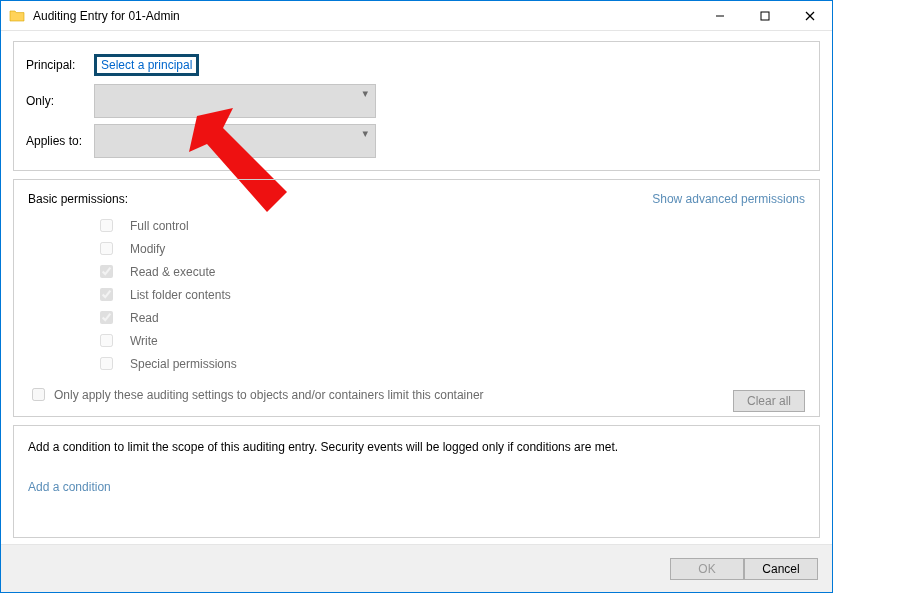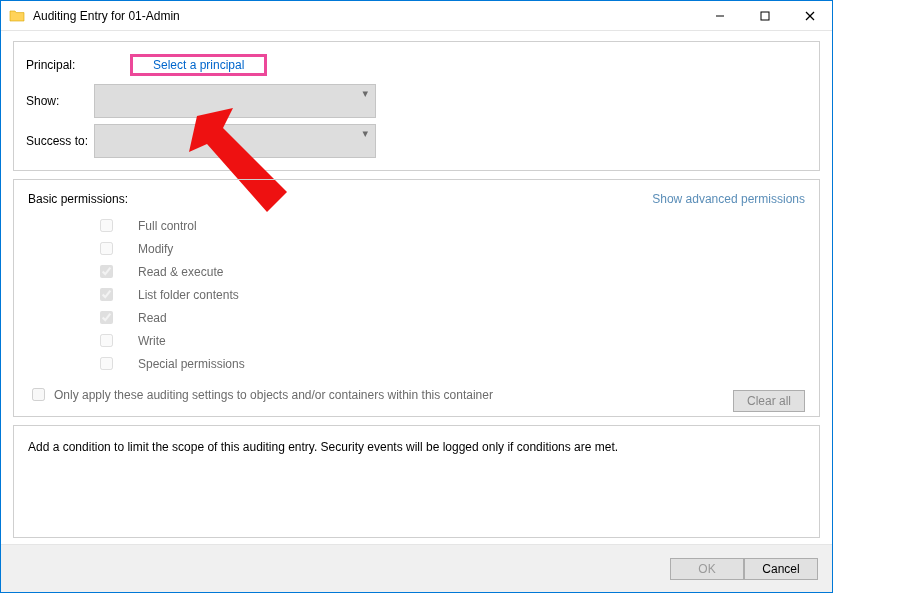--- a/index.html
+++ b/index.html
@@ -9,28 +9,28 @@
     .titlebar .icon { width:16px; height:16px; margin:0 8px; }
     .titlebar .title { flex:0 0 auto; color:#000; }
     .titlebar .spacer { flex:1; }
     .winbtn { width:45px; height:30px; display:flex; align-items:center; justify-content:center; color:#000; }
     .content { flex:1; padding:10px 12px 6px 12px; display:flex; flex-direction:column; gap:8px; }
     .panel { border:1px solid #cfcfcf; padding:10px 12px 12px 12px; }
     .row { display:flex; align-items:center; min-height:26px; margin-bottom:6px; }
     .row .label { width:68px; color:#000; }
     .link { color:#0066cc; cursor:pointer; }
     .linklight { color:#5b8eb8; cursor:pointer; }
-    .highlight-box { border:3px solid #ec4899; padding:1px 20px; display:inline-block;margin-left:36px; }
+    .highlight-box { border:3px solid #0c4a6e; padding:1px 4px; display:inline-block; }
     select { width:282px; height:23px; background:#cfcfcf; border:1px solid #adadad; color:#6b6b6b; padding:16px 4px; appearance:none; -webkit-appearance:none; position:relative; }
     .select-wrap { position:relative; display:inline-block; }
     .select-wrap::after { content:"▾"; position:absolute; right:8px; top:3px; color:#6b6b6b; pointer-events:none; font-size:11px; }
     .panel2 { border:1px solid #cfcfcf; padding:12px 14px; display:flex; flex-direction:column; position:relative; }
     .panel2-head { display:flex; justify-content:space-between; align-items:flex-start; margin-bottom:10px; }
     .perm-list { margin-left:68px; display:flex; flex-direction:column; gap:4px; }
-    .cb { display:flex; align-items:center; gap:22px; color:#6b6b6b; }
+    .cb { display:flex; align-items:center; gap:14px; color:#6b6b6b; }
     .cb input[type=checkbox] { width:13px; height:13px; accent-color:#888; }
     .cb.disabled input { opacity:.7; }
     .only-row { display:flex; align-items:center; gap:6px; margin-top:12px; color:#6b6b6b; }
     .only-row input { width:13px; height:13px; }
     .clearall { position:absolute; right:14px; bottom:4px; width:72px; height:22px; background:#e1e1e1; border:1px solid #adadad; color:#888; }
     .panel3 { border:1px solid #cfcfcf; padding:14px; flex:1; display:flex; flex-direction:column; }
     .panel3 .desc { margin-bottom:26px; color:#000; }
     .footer { height:48px; border-top:1px solid #e5e5e5; display:flex; align-items:center; justify-content:flex-end; padding-right:14px; gap:0; background:#f0f0f0; }
     .footer button { width:74px; height:22px; border:1px solid #adadad; background:#e1e1e1; }
     .footer button.ok { color:#9b9b9b; }
@@ -70,29 +70,29 @@
   <div class="content">
 
     <div class="panel" style="position:relative;">
       <div class="row">
         <span class="label">Principal:</span>
         <span class="highlight-box">
           <span class="link">Select a principal</span>
         </span>
       </div>
       <div class="row">
-        <span class="label">Show:</span>
+        <span class="label">Only:</span>
         <span class="select-wrap">
           <select disabled="">
             <option>Success</option>
           </select>
         </span>
       </div>
       <div class="row" style="margin-bottom:0;">
-        <span class="label">Success to:</span>
+        <span class="label">Applies to:</span>
         <span class="select-wrap">
           <select disabled="">
             <option>This folder, subfolders and files</option>
           </select>
         </span>
       </div>
 
       <svg class="arrow" width="120" height="120">
         <g transform="translate(0,0)">
           <polygon points="8,8 44,0 34,20 98,84 78,104 18,36 0,44" fill="#e11"></polygon>
@@ -131,27 +131,28 @@
             <input type="checkbox" disabled="" style="">
             <span>Write</span>
           </label>
           <label class="cb disabled">
             <input type="checkbox" disabled="" style="">
             <span>Special permissions</span>
           </label>
         </div>
       <label class="only-row">
         <input type="checkbox" disabled="" style="">
-        <span>Only apply these auditing settings to objects and/or containers within this container</span>
+        <span>Only apply these auditing settings to objects and/or containers limit this container</span>
       </label>
       <button class="clearall" disabled="">Clear all</button>
     </div>
 
     <div class="panel3">
       <div class="desc">Add a condition to limit the scope of this auditing entry. Security events will be logged only if conditions are met.</div>
+      <span class="linklight">Add a condition</span>
     </div>
 
   </div>
 
   <div class="footer">
     <button class="ok" disabled="">OK</button>
     <button>Cancel</button>
   </div>
 </div>
 

